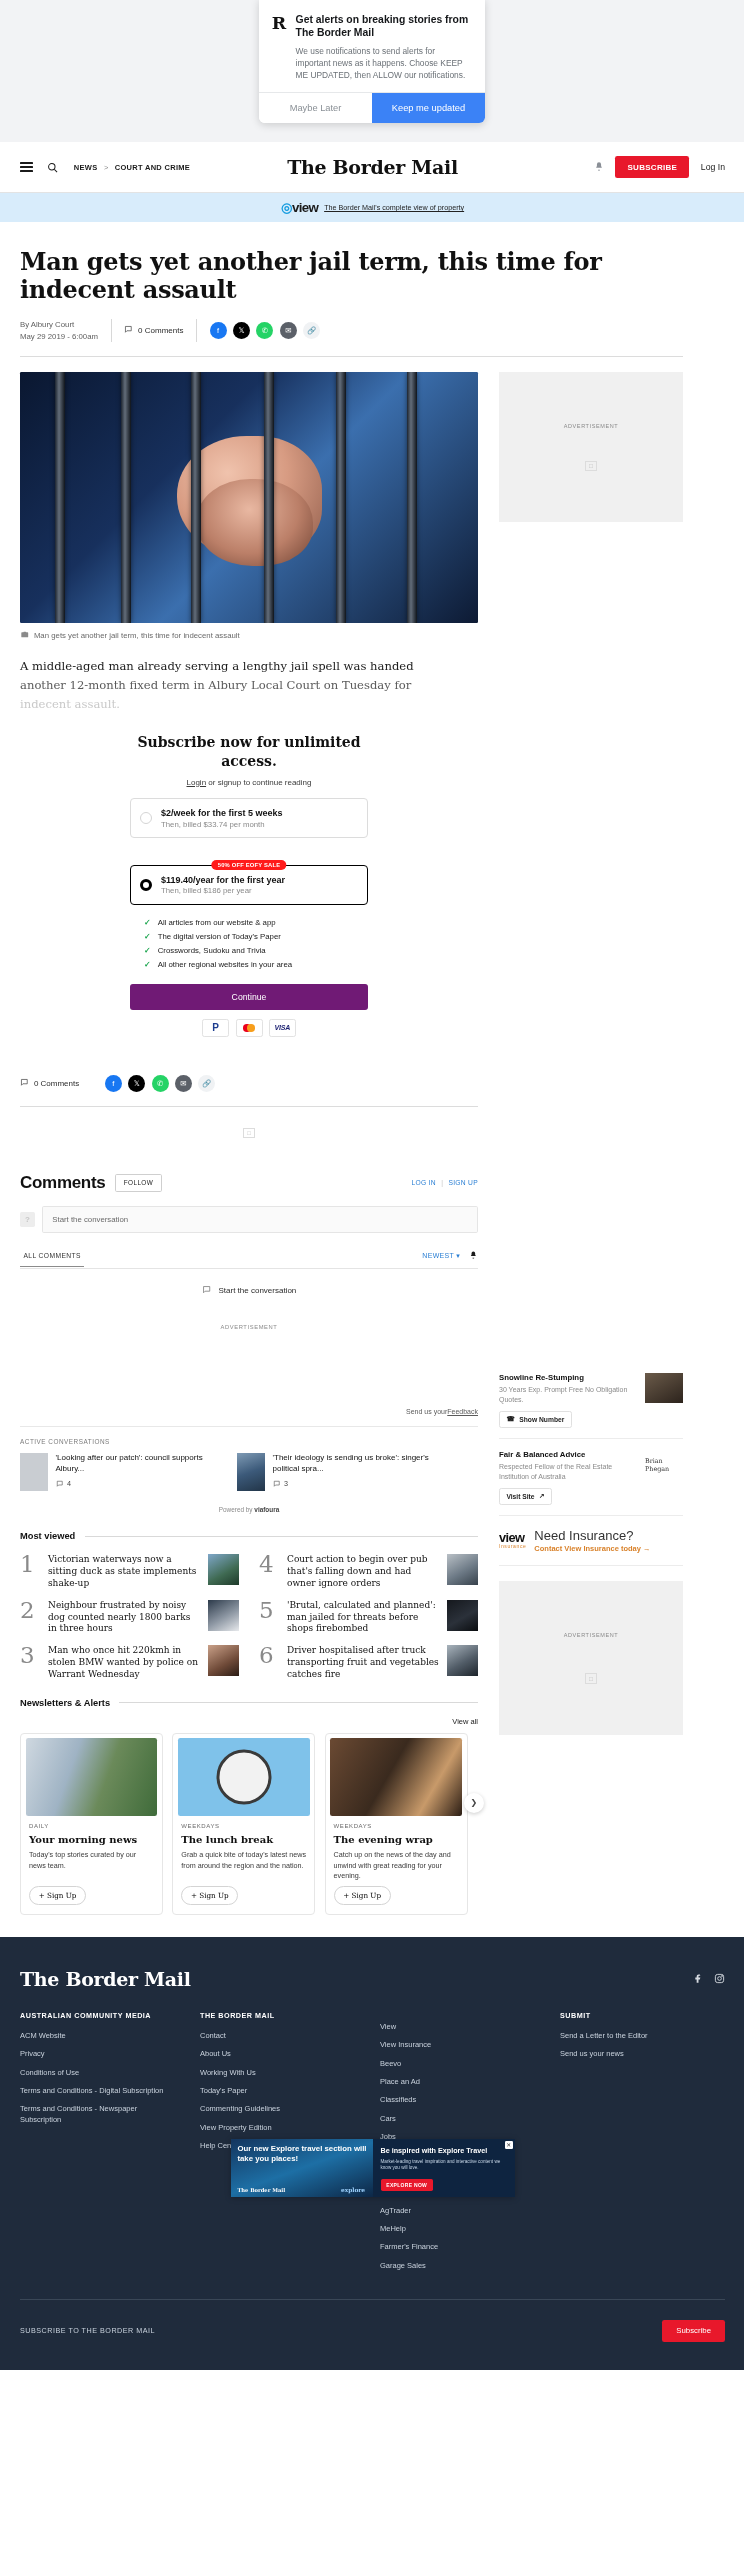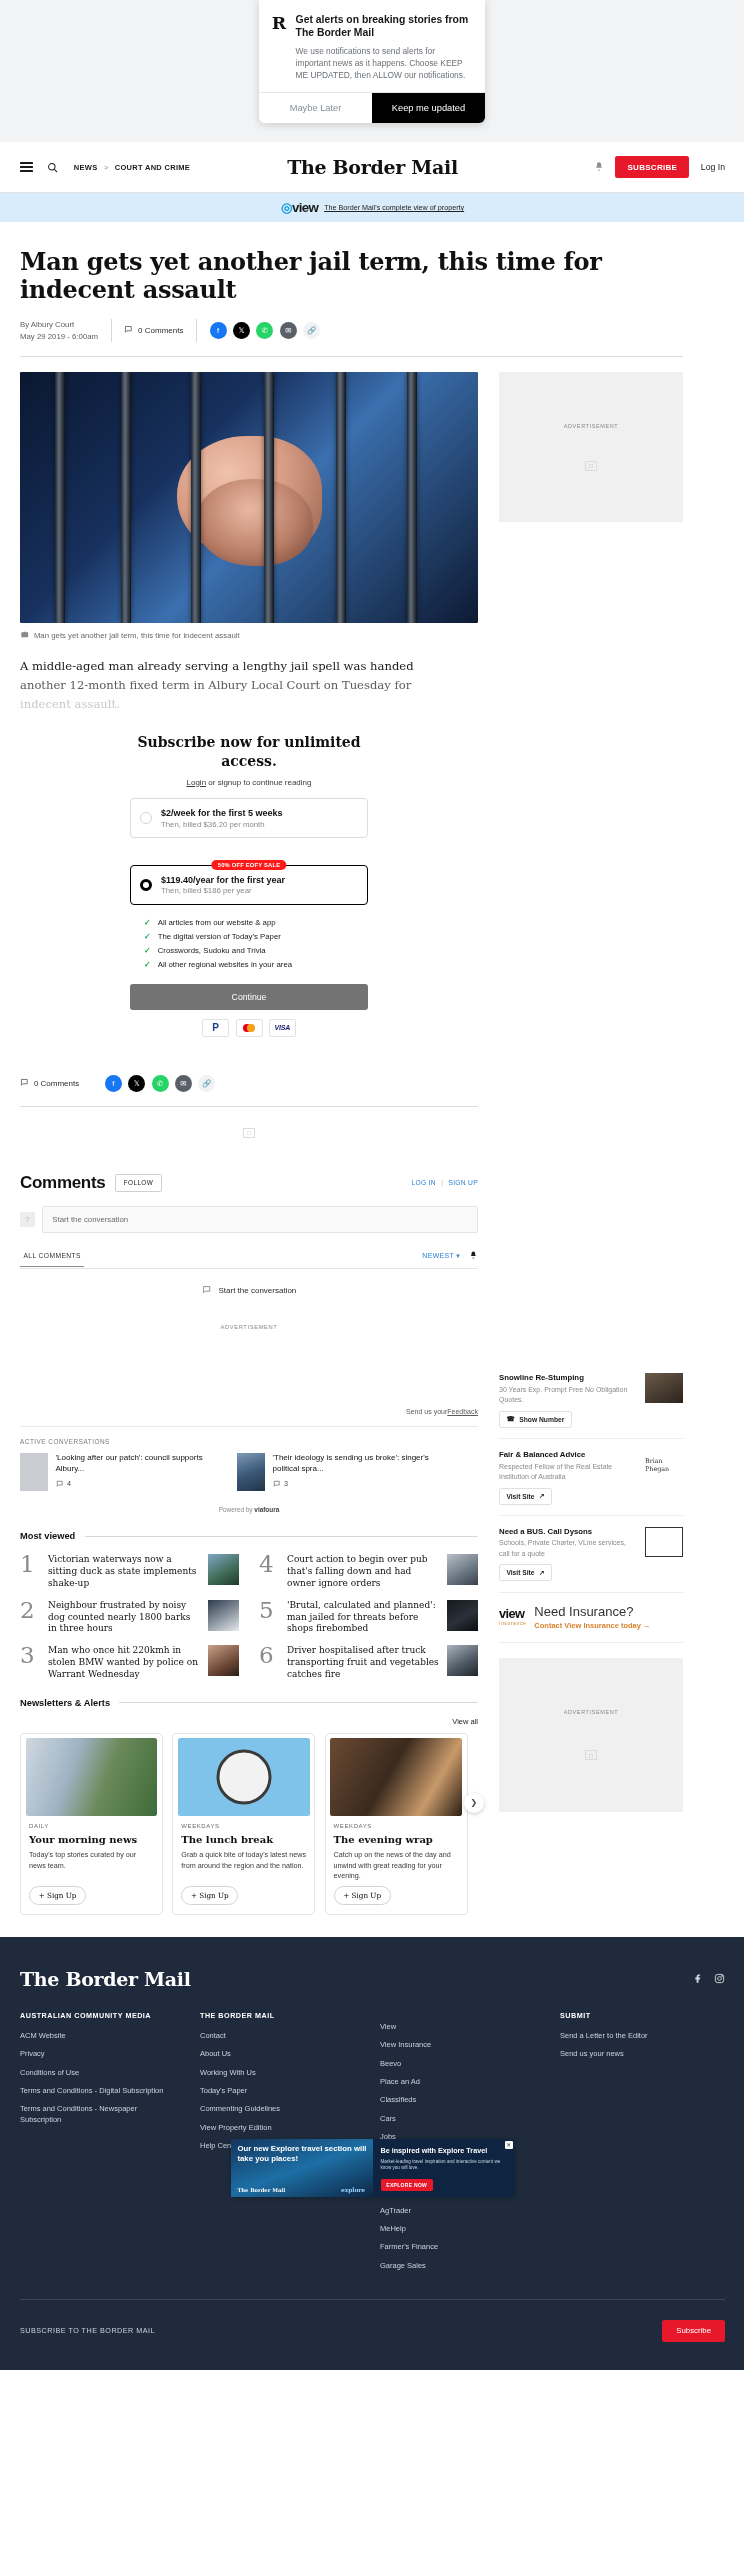--- a/index.html
+++ b/index.html
@@ -19,21 +19,21 @@
     box-shadow:0 1.7px 8px rgba(0,0,0,.16);
     overflow:hidden;
   }
   .notif-body { display:flex; gap:9.3px; padding:12.8px 12.8px 10.4px 12.8px; }
   .notif-logo { font-family:"DejaVu Serif", serif; font-weight:bold; font-size:17.4px; line-height:1; color:#111; flex:0 0 auto; margin-top:2.3px;}
   .notif-text h3 { font-size:10.4px; line-height:1.3; font-weight:bold; color:#15171a; margin-bottom:5.2px; }
   .notif-text p { font-size:8.4px; line-height:1.45; color:#6b7177; }
   .notif-actions { display:flex; border-top:0.6px solid #e6e8ea; }
   .notif-actions button { flex:1; border:0; padding:10px 3.5px; font-size:9.3px; cursor:pointer; font-family:inherit; }
   .btn-later { background:#fff; color:#8a9096; }
-  .btn-keep { background:#000000; color:#fff; }
+  .btn-keep { background:#3b82f6; color:#fff; }
 
   
   .masthead-bar {
     height:51px; display:flex; align-items:center; padding:0 20px;
     border-bottom:0.6px solid #e3e3e3; background:#fff; position:relative;
   }
   .hamburger { width:12.8px; height:10px; display:flex; flex-direction:column; justify-content:space-between; cursor:pointer; }
   .hamburger span { display:block; height:1.7px; background:#1a1a1a; border-radius:0.6px; }
   .hd-search { margin-left:14px; cursor:pointer; display:flex; align-items:center;}
   .breadcrumb { display:flex; align-items:center; gap:6.4px; margin-left:16px; }
@@ -104,21 +104,21 @@
   .plan.sel { border:1.2px solid #000; }
   .radio { width:12px; height:12px; border-radius:50%; border:0.9px solid #d5d5d5; flex:0 0 auto;}
   .plan.sel .radio { border:3.5px solid #000; background:#fff; }
   .plan .pl-t { font-size:9px; font-weight:bold; color:#111; }
   .plan .pl-s { font-size:7.8px; color:#8a8a8a; margin-top:1.7px;}
   .badge { position:absolute; top:-6.4px; left:50%; transform:translateX(-50%); background:#ff1a1a; color:#fff; font-size:5.8px; font-weight:bold; letter-spacing:0.2px; padding:2.3px 6.4px; border-radius:6.4px; white-space:nowrap;}
   .plan-gap { height:15px; }
   .benefits { margin-top:12.8px; text-align:left; padding-left:14px;}
   .benefit { display:flex; gap:7px; align-items:center; font-size:7.8px; color:#1a1a1a; margin-bottom:5.2px;}
   .tick { color:#16a34a; font-weight:bold; font-size:8px;}
-  .btn-continue { margin-top:9.3px; width:100%; background:#737373; color:#fff; border:0; border-radius:2.9px; padding:8px; font-size:8.7px; cursor:pointer; font-family:inherit;}
+  .btn-continue { margin-top:9.3px; width:100%; background:#701a75; color:#fff; border:0; border-radius:2.9px; padding:8px; font-size:8.7px; cursor:pointer; font-family:inherit;}
   .pay-row { margin-top:9.3px; display:flex; justify-content:center; gap:6.4px;}
   .paychip { width:27px; height:17.4px; border:0.6px solid #e2e2e2; border-radius:2.3px; display:flex; align-items:center; justify-content:center; font-size:5.8px; font-weight:bold;}
   .pp { color:#1d3d8f; font-size:10px; font-weight:bold;}
   .mc-l{width:7.5px;height:7.5px;border-radius:50%;background:#eb001b;} .mc-r{width:7.5px;height:7.5px;border-radius:50%;background:#f79e1b;margin-left:-3.5px;}
   .visa { color:#1a1f71; font-style:italic; font-size:7px; letter-spacing:-0.2px;}
 
   .bottom-share { display:flex; align-items:center; padding:15px 0 14px; border-bottom:0.6px solid #dcdcdc; margin-top:23px;}
   .ad-dot { text-align:center; padding:20px 0; }
   .ad-dot .sq { display:inline-block; width:12.8px; height:10.4px; border:0.6px solid #dcdcdc; color:#b9b9b9; font-size:5.8px; line-height:9.3px;}
 
@@ -347,21 +347,21 @@
         <div class="paywall">
           <div class="pw-title">Subscribe now for unlimited access.</div>
           <div class="pw-sub">
             <u>Login</u><span> or signup to continue reading</span>
           </div>
 
           <div class="plan">
             <div class="radio"></div>
             <div>
               <div class="pl-t">$2/week for the first 5 weeks</div>
-              <div class="pl-s">Then, billed $36.20 per month</div>
+              <div class="pl-s">Then, billed $33.74 per month</div>
             </div>
           </div>
 
           <div class="plan-gap"></div>
 
           <div class="plan sel">
             <div class="badge">50% OFF EOFY SALE</div>
             <div class="radio"></div>
             <div>
               <div class="pl-t">$119.40/year for the first year</div>
@@ -602,31 +602,20 @@
             <div class="sc-title">Fair &amp; Balanced Advice</div>
             <div class="sc-desc">Respected Fellow of the Real Estate Institution of Australia</div>
             <div class="sc-btn">
                 <span>Visit Site</span>
                 <span>↗</span>
               </div>
           </div>
           <div class="sc-thumb">Brian Phegan</div>
         </div>
 
-        <div class="side-card">
-          <div class="sc-main">
-            <div class="sc-title">Need a BUS. Call Dysons</div>
-            <div class="sc-desc">Schools, Private Charter, VLine services, call for a quote</div>
-            <div class="sc-btn">
-                <span>Visit Site</span>
-                <span>↗</span>
-              </div>
-          </div>
-          <div class="sc-thumb img2"></div>
-        </div>
 
         <div class="view-ins">
           <div class="vi-logo"><span>view</span><small>Insurance</small></div>
           <div>
             <div class="vi-t1">Need Insurance?</div>
             <div class="vi-t2">Contact View Insurance today  →</div>
           </div>
         </div>
 
         <div class="side-ad2">

